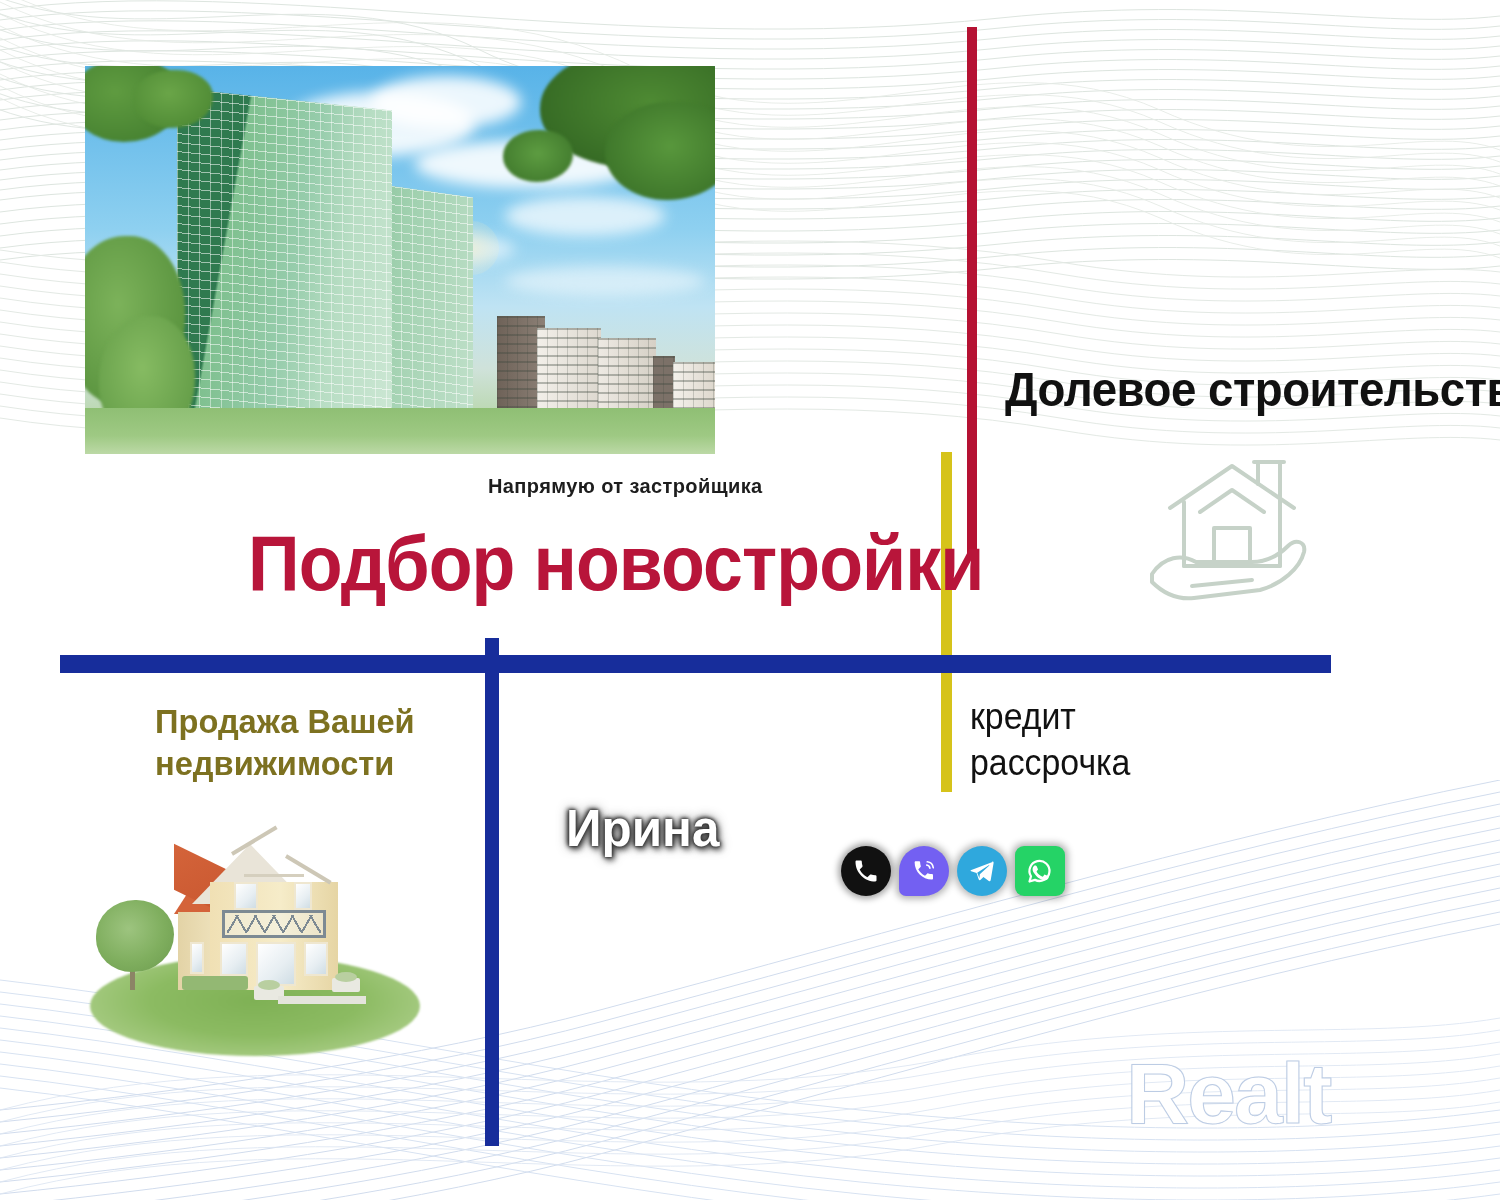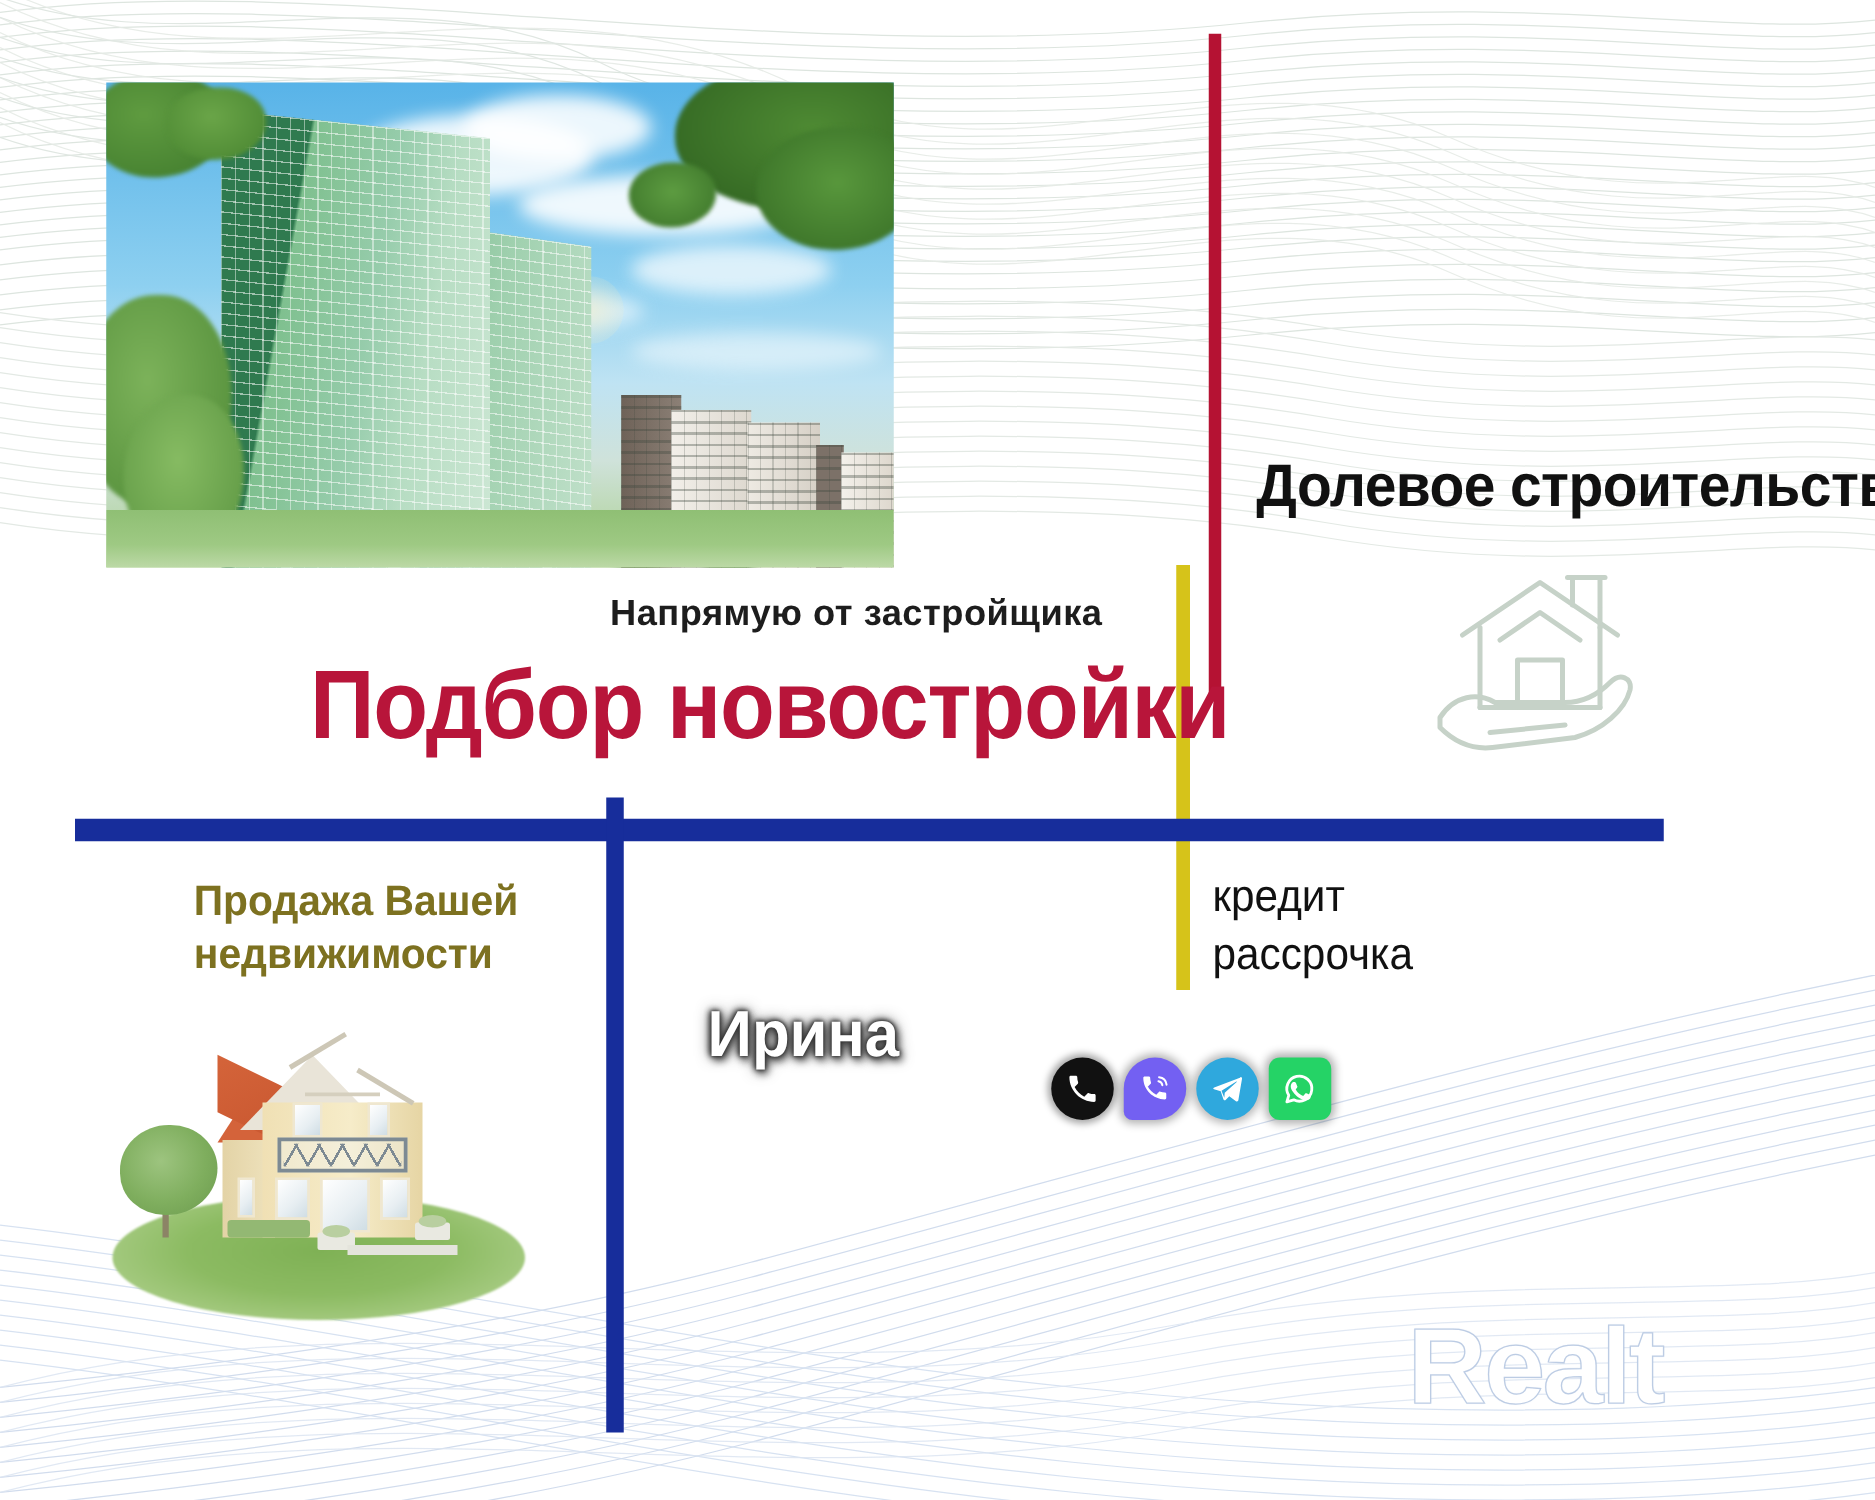--- a/index.html
+++ b/index.html
@@ -174,21 +174,21 @@
 
   
   #icon-house-in-hand {
     position: absolute; left: 1148px; top: 450px;
     width: 168px; height: 160px;
   }
 
   
   #text-direct-from-developer {
     position: absolute; left: 488px; top: 475px;
-    font-size: 29px; font-weight: 700; color: #1d1d1d;
+    font-size: 20px; font-weight: 700; color: #1d1d1d;
     letter-spacing: 0.4px; white-space: nowrap;
   }
   #text-main-title {
     position: absolute; left: 248px; top: 524px;
     font-size: 78px; font-weight: 700; color: #b8153a;
     letter-spacing: -1px; white-space: nowrap;
     transform: scaleX(0.92); transform-origin: left top;
     line-height: 1;
   }
   #text-shared-construction {

